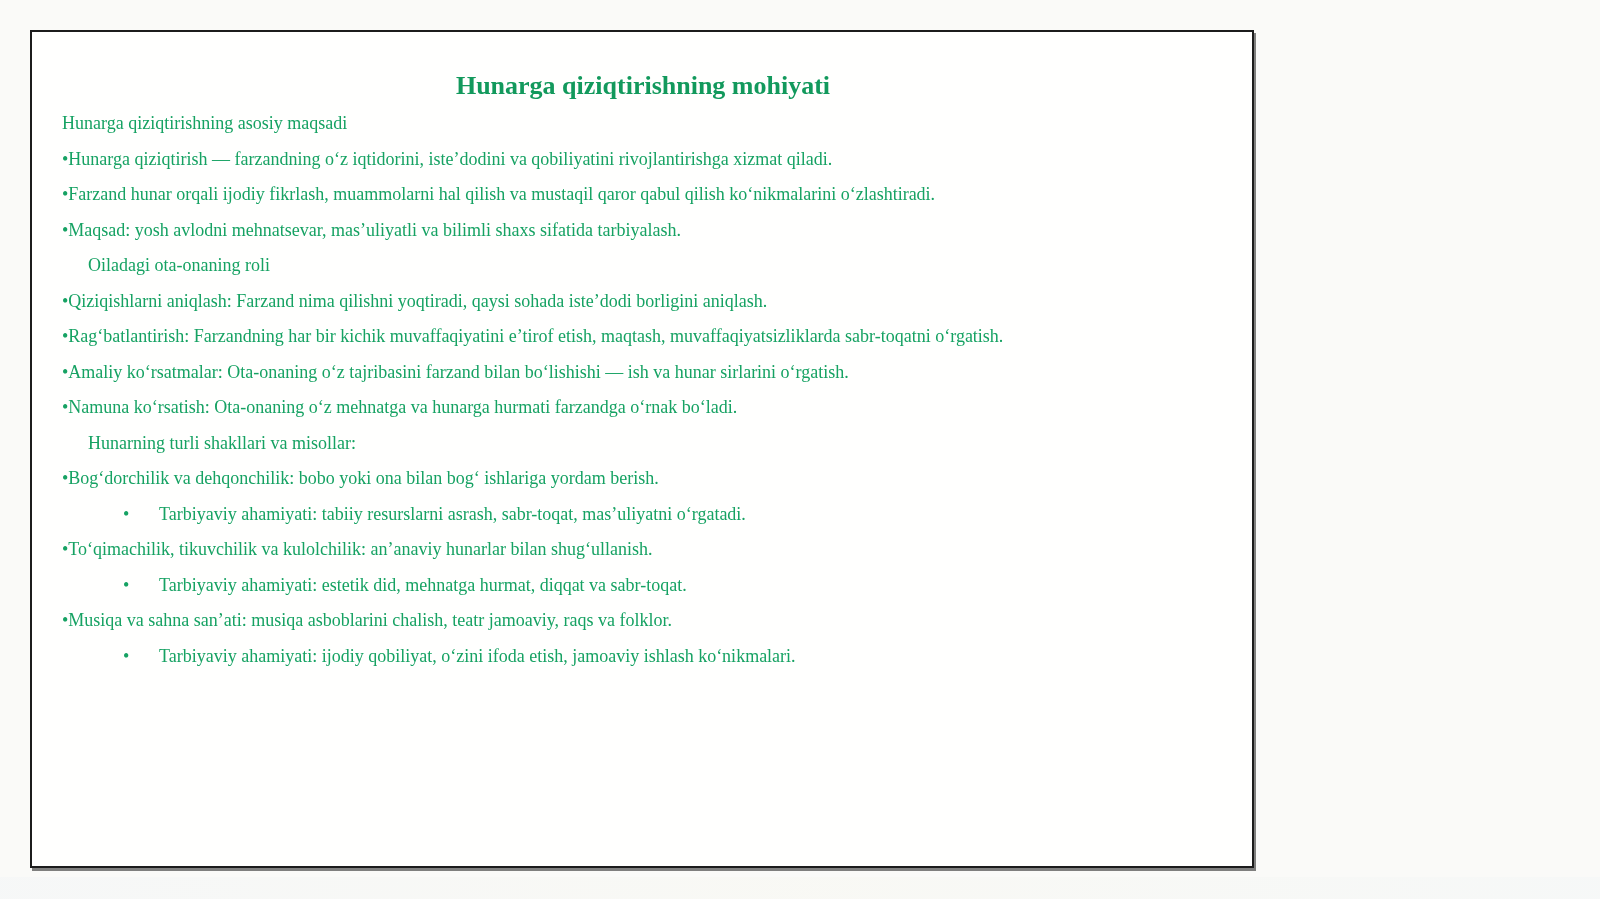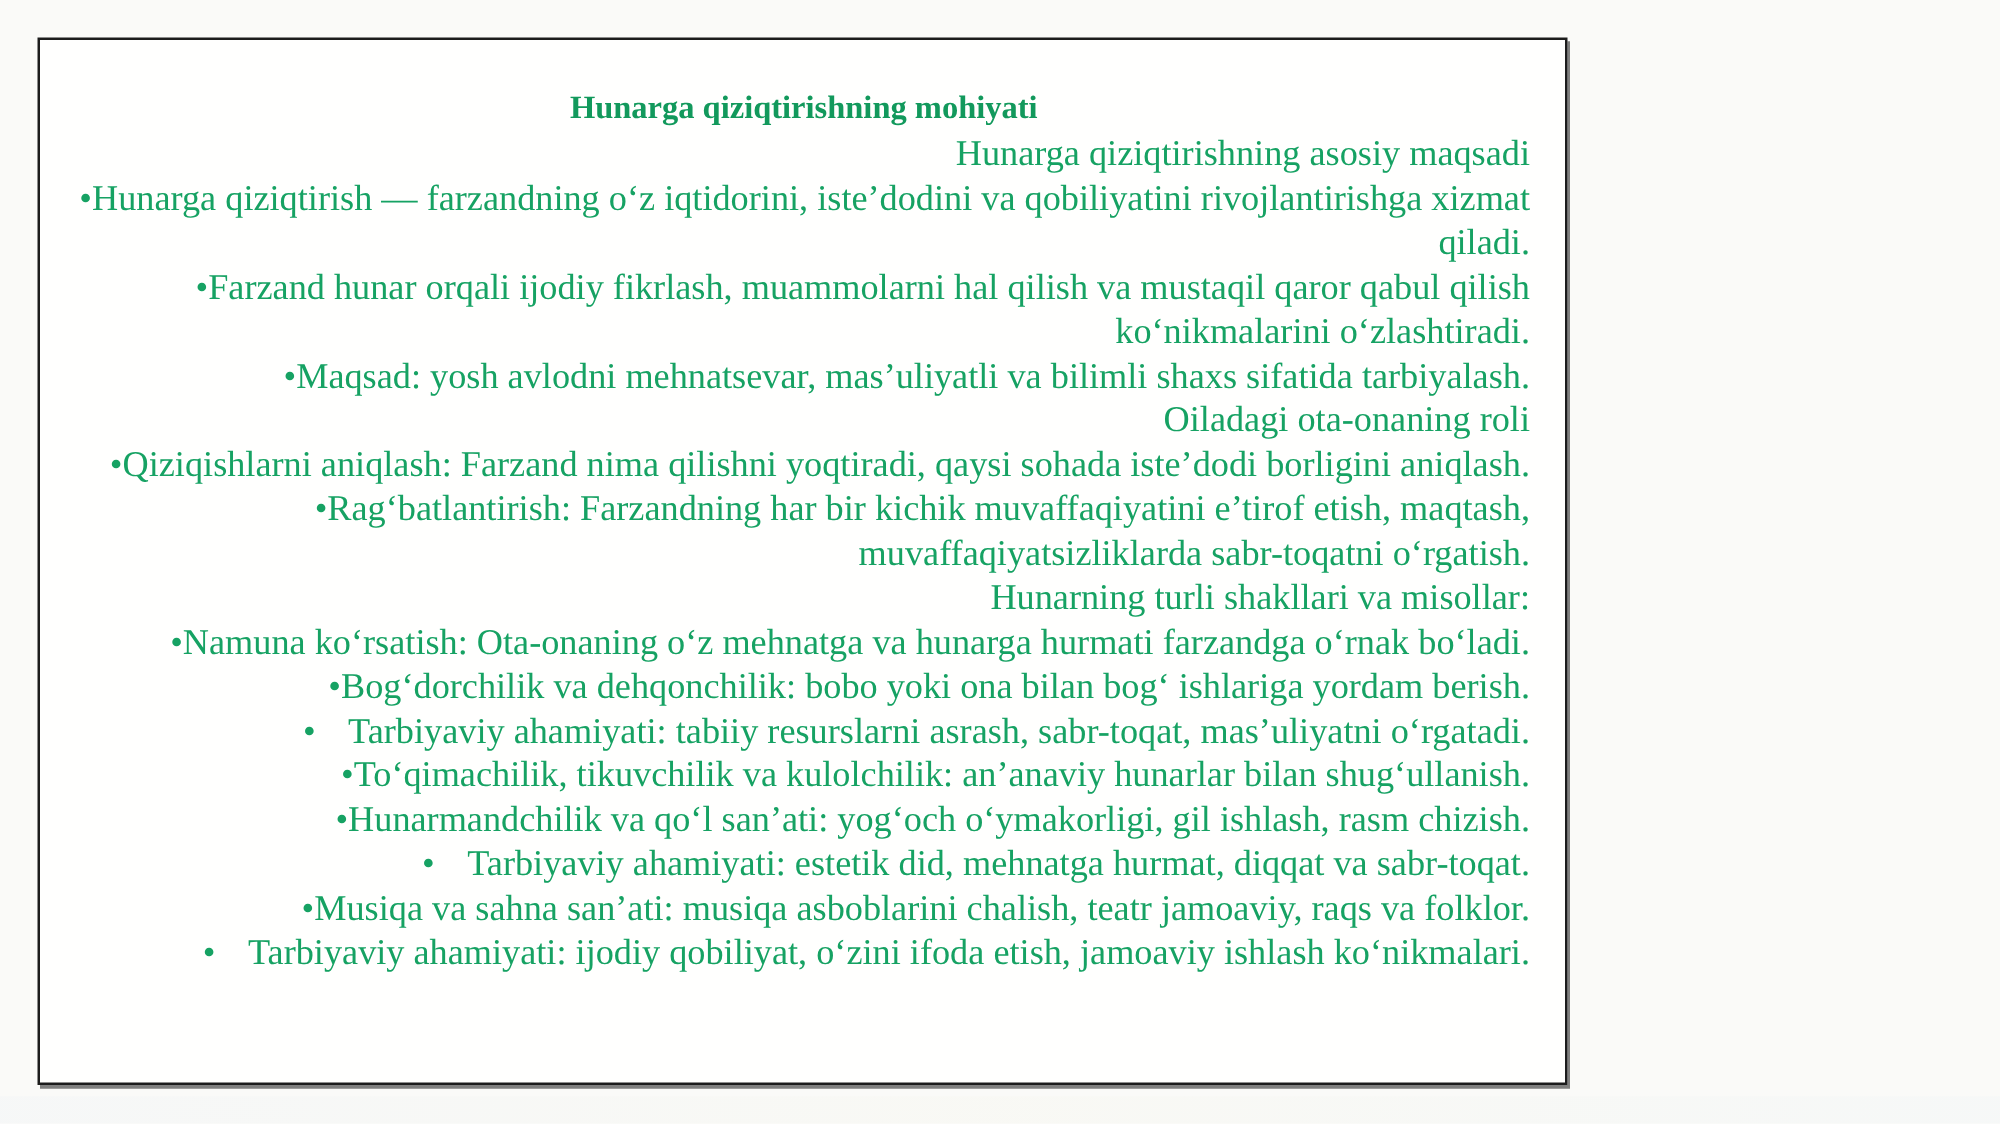--- a/index.html
+++ b/index.html
@@ -28,24 +28,23 @@
   .title{
     color:var(--title-green);
     font-weight:bold;
     font-size:26px;
     line-height:36px;
     text-align:center;
     margin-bottom:2px;
   }
   .line{
     color:var(--green);
-    font-size:29px;
+    font-size:18px;
     line-height:35.5px;
     white-space:normal;
-    text-align:right;
   }
   .line .b{
     color:var(--green);
   }
   .plain-indent{padding-left:7px;margin-left:19px;}
   .sub{padding-left:61px;}
   .sub .b{display:inline-block;min-width:10px;margin-right:26px;}
   .bullet .b{margin-right:0;}
   
   .bottom-strip{
@@ -59,24 +58,24 @@
 <div class="slide">
   <div class="title">Hunarga qiziqtirishning mohiyati</div>
 
   <div class="line plain"><span class="b"></span><span>Hunarga qiziqtirishning asosiy maqsadi</span></div>
   <div class="line bullet"><span class="b">•</span><span>Hunarga qiziqtirish — farzandning oʻz iqtidorini, iste’dodini va qobiliyatini rivojlantirishga xizmat qiladi.</span></div>
   <div class="line bullet"><span class="b">•</span><span>Farzand hunar orqali ijodiy fikrlash, muammolarni hal qilish va mustaqil qaror qabul qilish koʻnikmalarini oʻzlashtiradi.</span></div>
   <div class="line bullet"><span class="b">•</span><span>Maqsad: yosh avlodni mehnatsevar, mas’uliyatli va bilimli shaxs sifatida tarbiyalash.</span></div>
   <div class="line plain-indent"><span class="b"></span><span>Oiladagi ota-onaning roli</span></div>
   <div class="line bullet"><span class="b">•</span><span>Qiziqishlarni aniqlash: Farzand nima qilishni yoqtiradi, qaysi sohada iste’dodi borligini aniqlash.</span></div>
   <div class="line bullet"><span class="b">•</span><span>Ragʻbatlantirish: Farzandning har bir kichik muvaffaqiyatini e’tirof etish, maqtash, muvaffaqiyatsizliklarda sabr-toqatni oʻrgatish.</span></div>
+  <div class="line bullet"><span class="b">•</span><span>Amaliy koʻrsatmalar: Ota-onaning oʻz tajribasini farzand bilan boʻlishishi — ish va hunar sirlarini oʻrgatish.</span></div>
+  <div class="line bullet"><span class="b">•</span><span>Namuna koʻrsatish: Ota-onaning oʻz mehnatga va hunarga hurmati farzandga oʻrnak boʻladi.</span></div>
   <div class="line plain-indent"><span class="b"></span><span>Hunarning turli shakllari va misollar:</span></div>
-  <div class="line bullet"><span class="b">•</span><span>Namuna koʻrsatish: Ota-onaning oʻz mehnatga va hunarga hurmati farzandga oʻrnak boʻladi.</span></div>
   <div class="line bullet"><span class="b">•</span><span>Bogʻdorchilik va dehqonchilik: bobo yoki ona bilan bogʻ ishlariga yordam berish.</span></div>
   <div class="line sub"><span class="b">•</span><span>Tarbiyaviy ahamiyati: tabiiy resurslarni asrash, sabr-toqat, mas’uliyatni oʻrgatadi.</span></div>
   <div class="line bullet"><span class="b">•</span><span>Toʻqimachilik, tikuvchilik va kulolchilik: an’anaviy hunarlar bilan shugʻullanish.</span></div>
-  <div class="line bullet"><span class="b">•</span><span>Hunarmandchilik va qoʻl san’ati: yogʻoch oʻymakorligi, gil ishlash, rasm chizish.</span></div>
   <div class="line sub"><span class="b">•</span><span>Tarbiyaviy ahamiyati: estetik did, mehnatga hurmat, diqqat va sabr-toqat.</span></div>
   <div class="line bullet"><span class="b">•</span><span>Musiqa va sahna san’ati: musiqa asboblarini chalish, teatr jamoaviy, raqs va folklor.</span></div>
   <div class="line sub"><span class="b">•</span><span>Tarbiyaviy ahamiyati: ijodiy qobiliyat, oʻzini ifoda etish, jamoaviy ishlash koʻnikmalari.</span></div>
 </div>
 
 <div class="bottom-strip"></div>
 
 </body></html>

